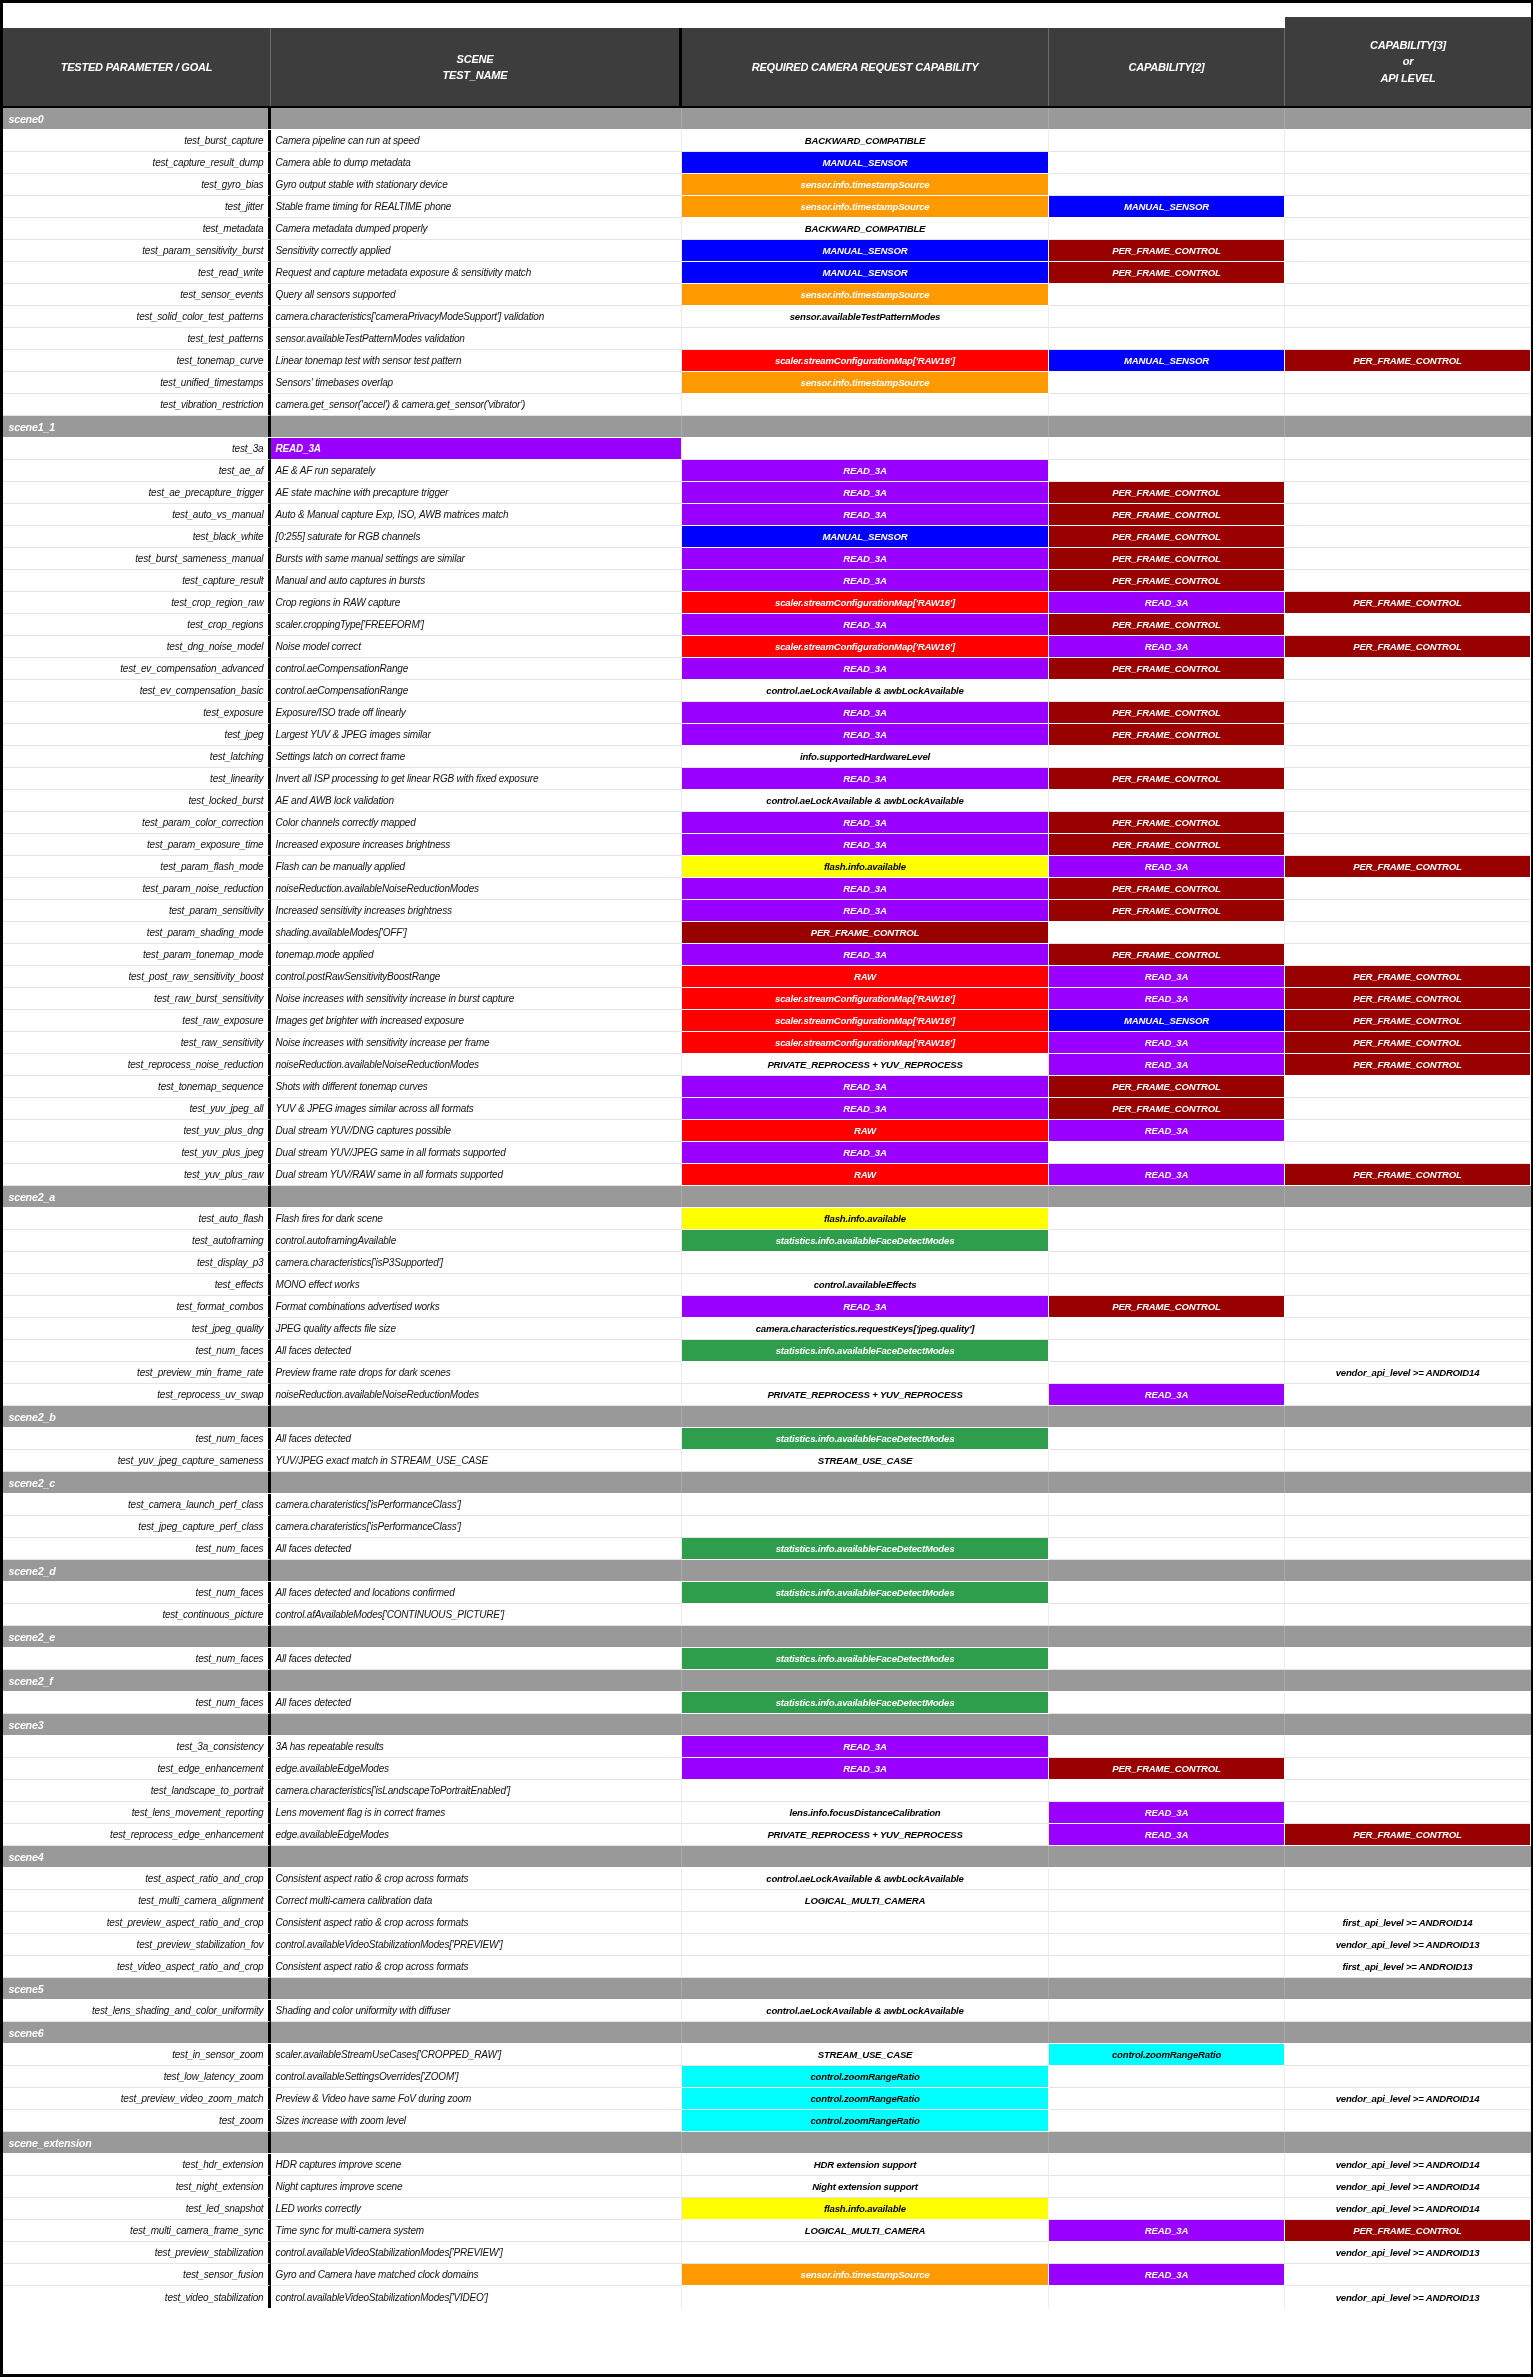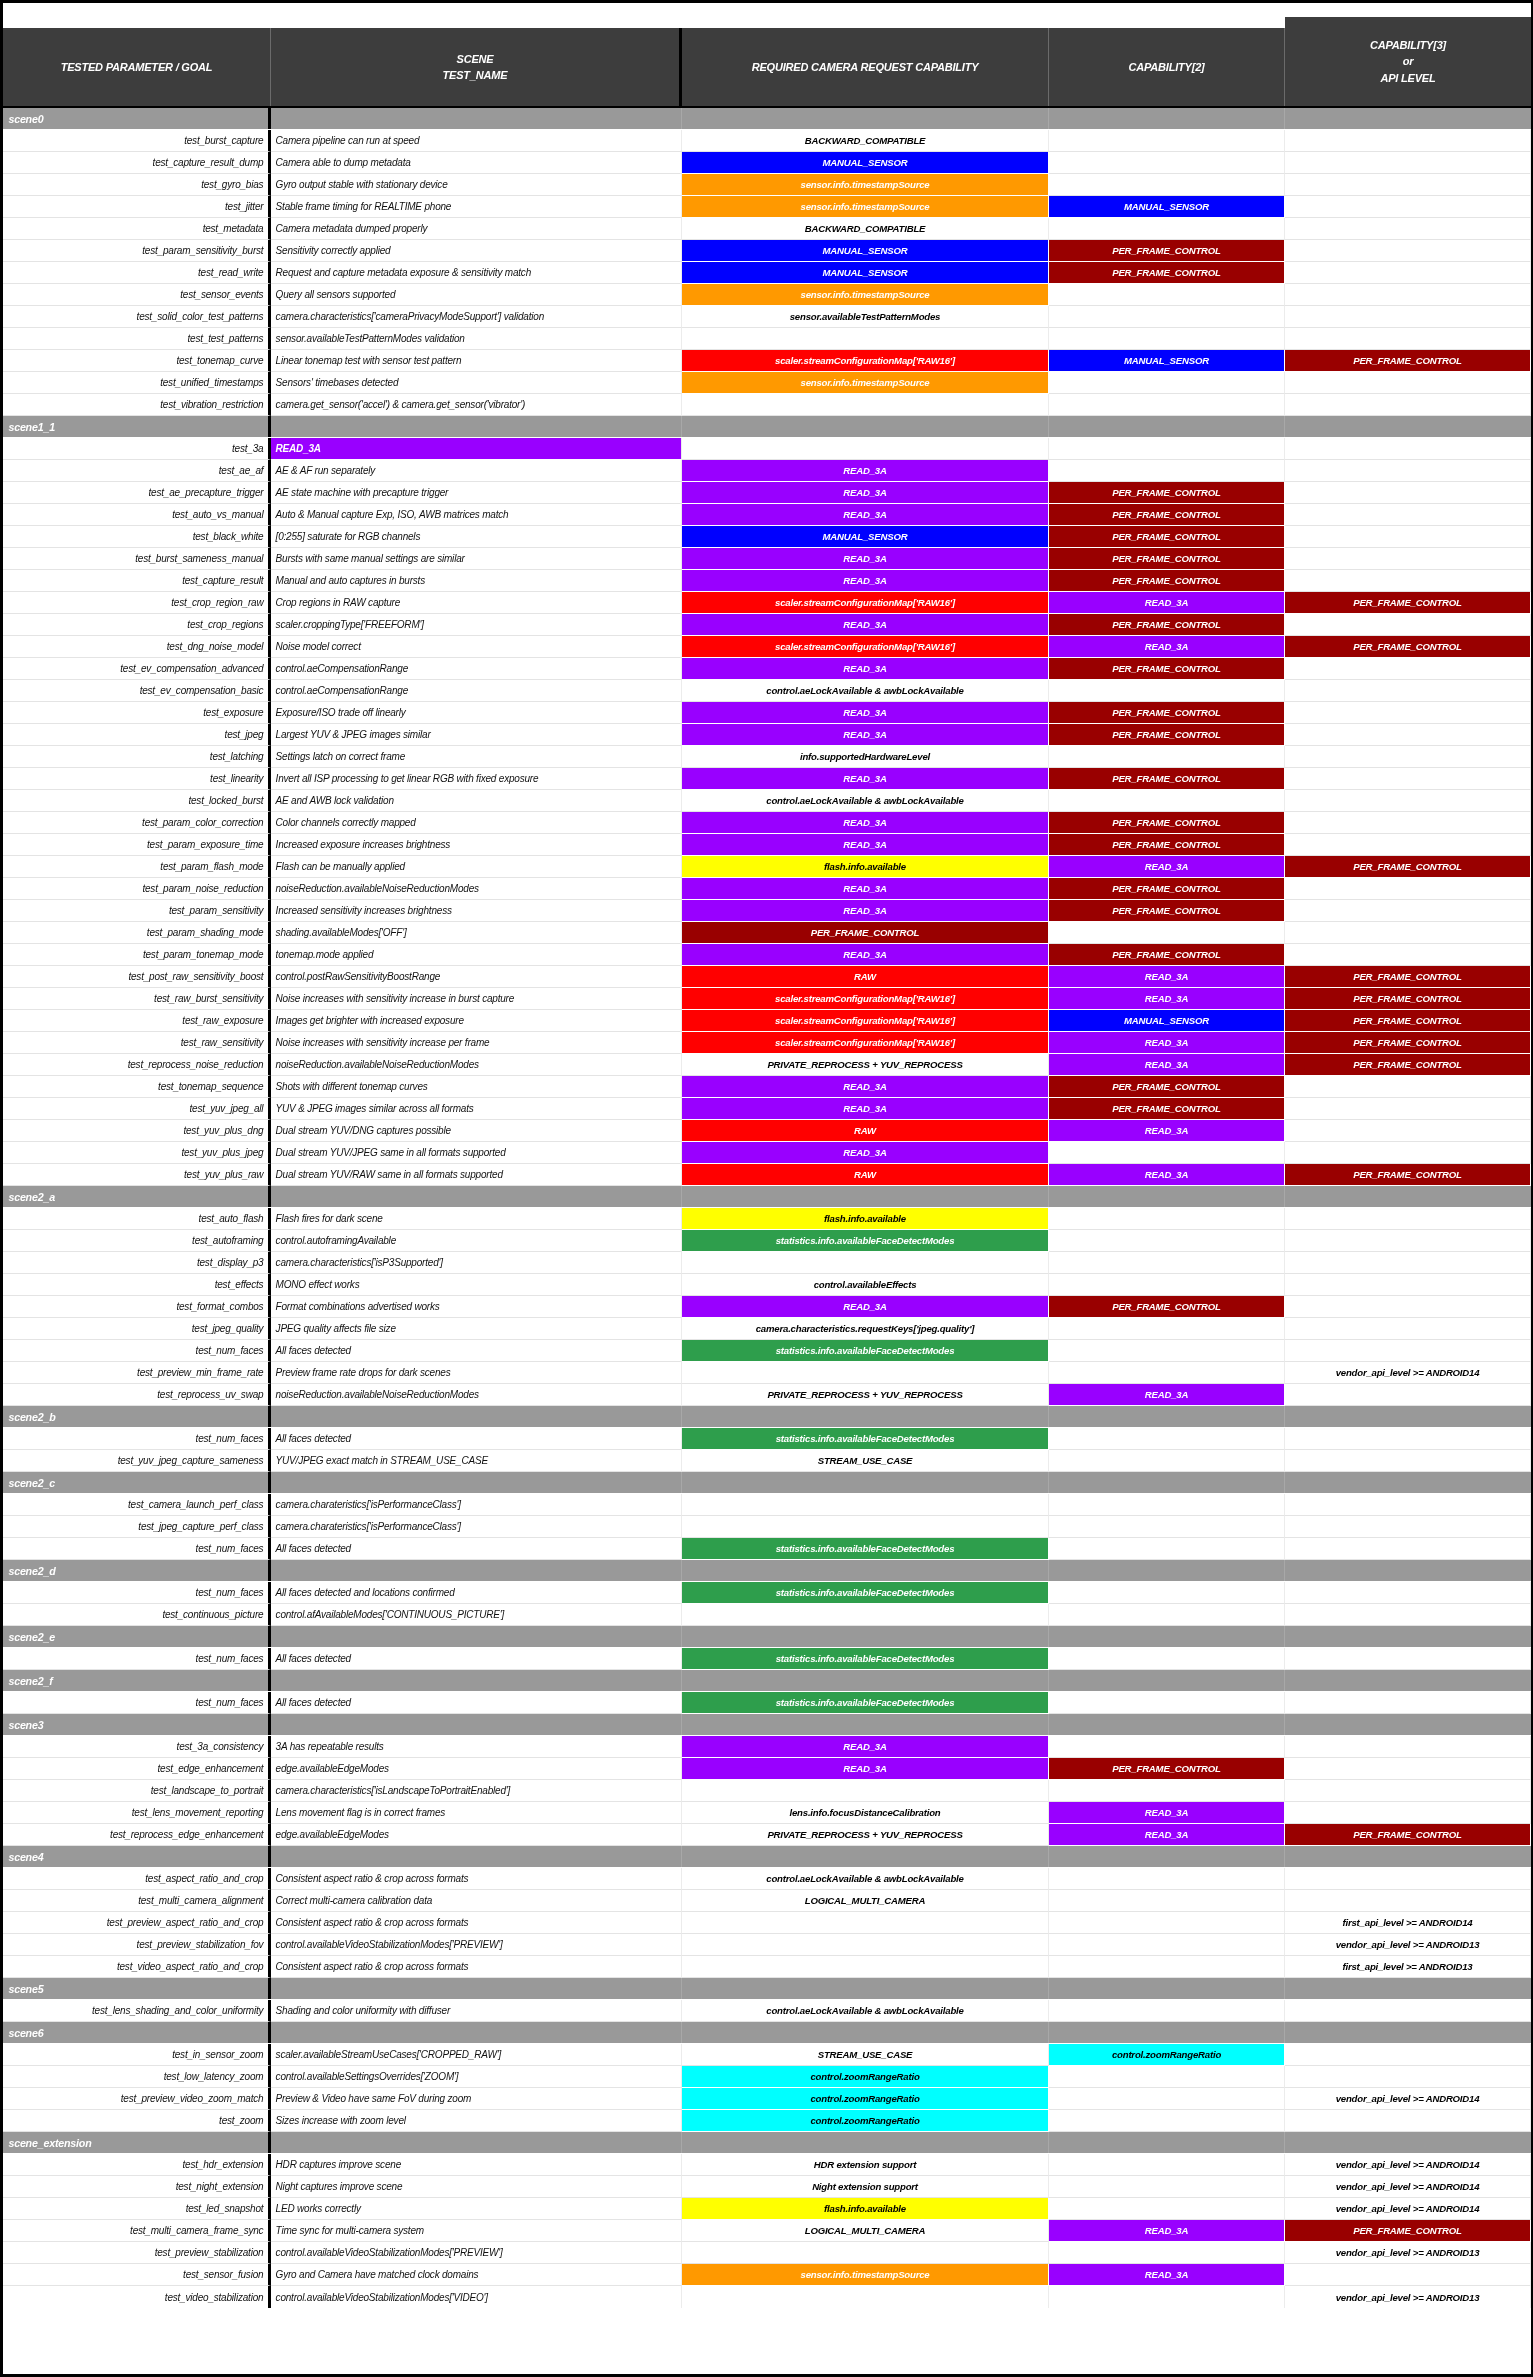--- a/index.html
+++ b/index.html
@@ -147,21 +147,21 @@
       </div>
       <div class="row">
         <div class="cell name">test_tonemap_curve</div>
         <div class="cell goal">Linear tonemap test with sensor test pattern</div>
         <div class="cell cap filled" style="background: rgb(255, 0, 0); color: rgb(255, 255, 255);">scaler.streamConfigurationMap['RAW16']</div>
         <div class="cell cap filled" style="background: rgb(0, 0, 255); color: rgb(255, 255, 255);">MANUAL_SENSOR</div>
         <div class="cell cap filled" style="background: rgb(153, 0, 0); color: rgb(255, 255, 255);">PER_FRAME_CONTROL</div>
       </div>
       <div class="row">
         <div class="cell name">test_unified_timestamps</div>
-        <div class="cell goal">Sensors' timebases detected</div>
+        <div class="cell goal">Sensors' timebases overlap</div>
         <div class="cell cap filled" style="background: rgb(255, 153, 0); color: rgb(255, 255, 255);">sensor.info.timestampSource</div>
         <div class="cell cap"></div>
         <div class="cell cap"></div>
       </div>
       <div class="row">
         <div class="cell name">test_vibration_restriction</div>
         <div class="cell goal">camera.get_sensor('accel') &amp; camera.get_sensor('vibrator')</div>
         <div class="cell cap"></div>
         <div class="cell cap"></div>
         <div class="cell cap"></div>

